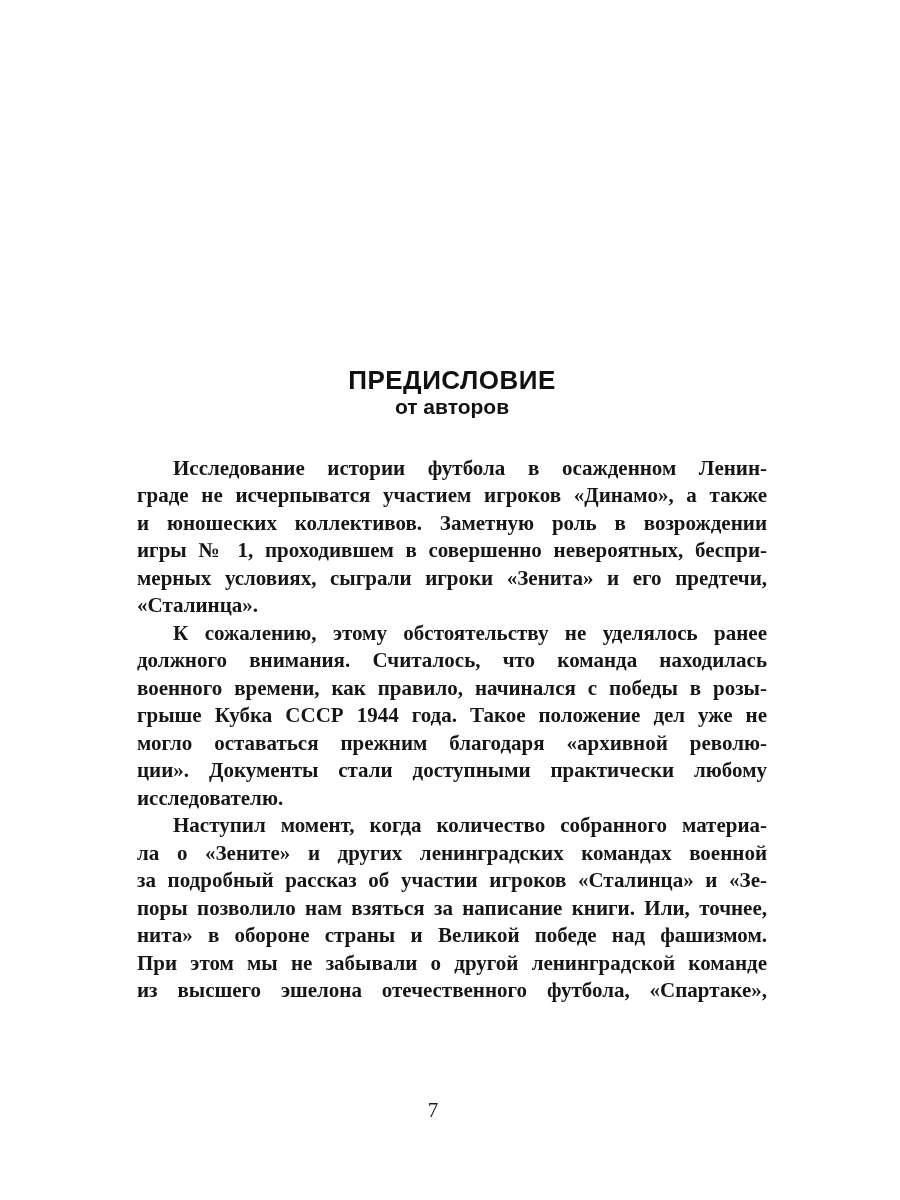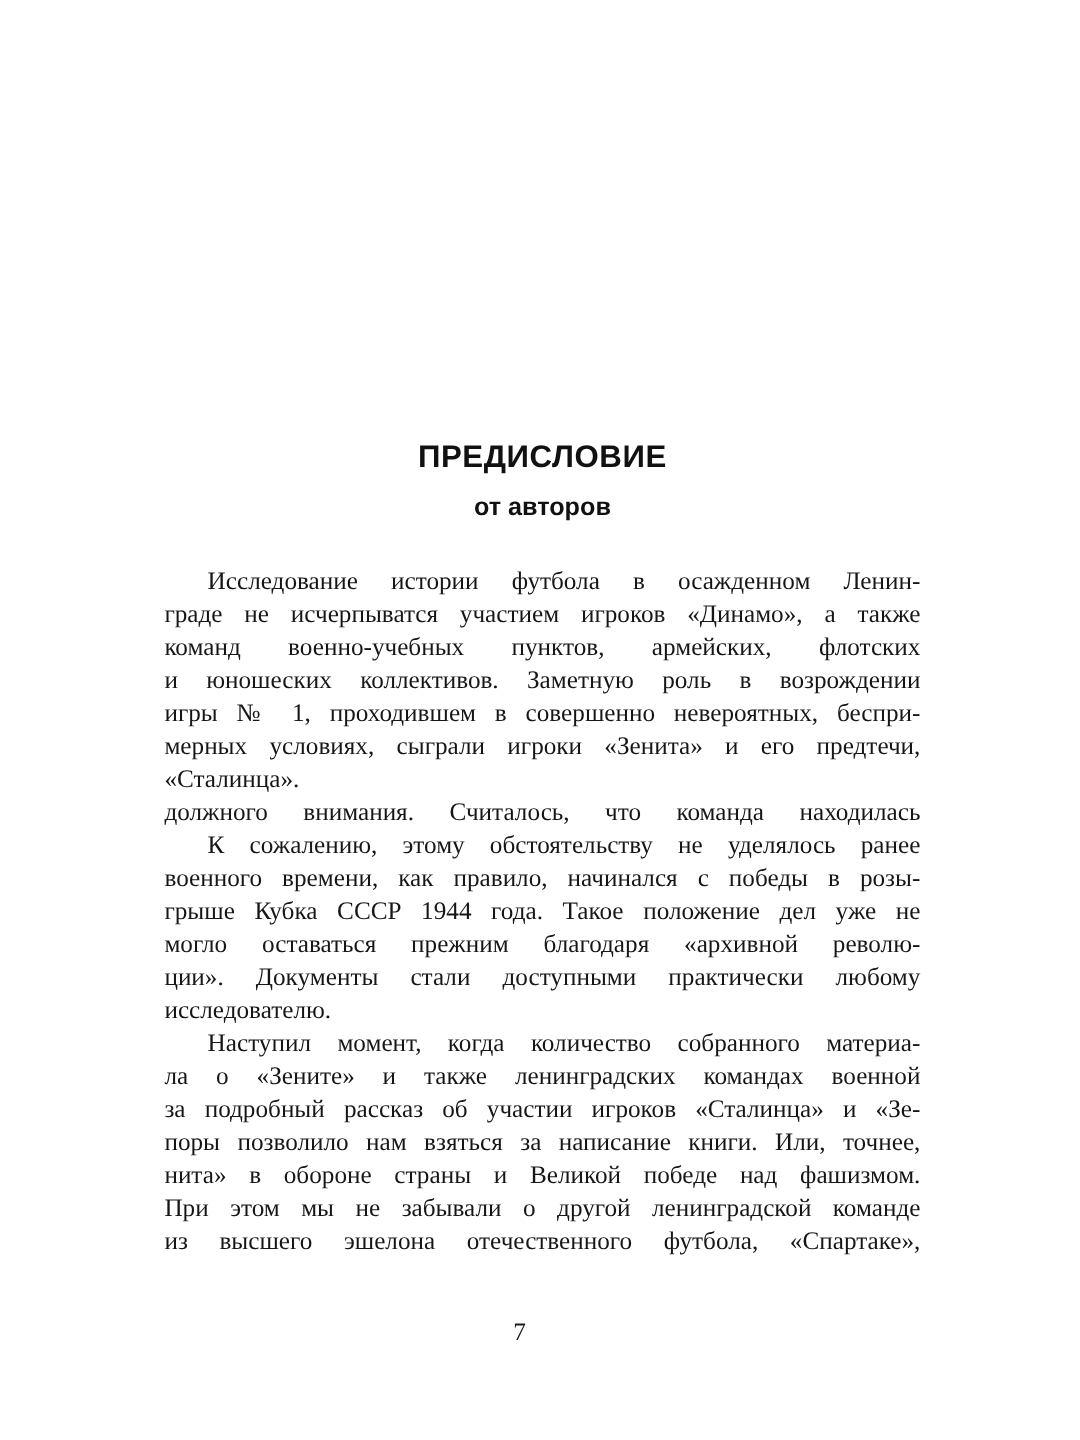--- a/index.html
+++ b/index.html
@@ -27,36 +27,37 @@
     margin: 0;
     text-align: center;
     font-family: "Liberation Sans", sans-serif;
     font-weight: bold;
     font-size: 26px;
     line-height: 1.1;
     letter-spacing: 0.5px;
     color: #111111;
   }
   .subtitle {
-    margin: 16px 0 0 0;
+    margin: 0 0 0 0;
     text-align: center;
     font-family: "Liberation Sans", sans-serif;
     font-weight: bold;
     font-size: 21px;
     line-height: 1.1;
     color: #111111;
   }
   .body-text {
     margin-top: 37px;
     font-size: 21px;
     line-height: 27.5px;
     color: #161616;
   }
   .paragraph {
     margin: 0;
+    font-weight: bold;
   }
   .line {
     text-align: left;
     white-space: normal;
   }
   .line.fill {
     text-align: justify;
     text-align-last: justify;
   }
   .line.indent {
@@ -77,38 +78,37 @@
 <body>
 
 <div class="page">
   <div class="content">
     <h1 class="title">ПРЕДИСЛОВИЕ</h1>
     <h2 class="subtitle">от авторов</h2>
     <div class="body-text" id="body-text">
         <div class="paragraph">
           <div class="line indent fill">Исследование истории футбола в осажденном Ленин-</div>
           <div class="line fill">граде не исчерпыватся участием игроков «Динамо», а также</div>
-          <div class="line fill">команд военно-учебных пунктов, армейских, флотских</div>
           <div class="line fill">и юношеских коллективов. Заметную роль в возрождении</div>
           <div class="line fill">игры № 1, проходившем в совершенно невероятных, беспри-</div>
           <div class="line fill">мерных условиях, сыграли игроки «Зенита» и его предтечи,</div>
           <div class="line">«Сталинца».</div>
         </div>
         <div class="paragraph">
+          <div class="line indent fill">К сожалению, этому обстоятельству не уделялось ранее</div>
           <div class="line fill">должного внимания. Считалось, что команда находилась</div>
-          <div class="line indent fill">К сожалению, этому обстоятельству не уделялось ранее</div>
           <div class="line fill">военного времени, как правило, начинался с победы в розы-</div>
           <div class="line fill">грыше Кубка СССР 1944 года. Такое положение дел уже не</div>
           <div class="line fill">могло оставаться прежним благодаря «архивной револю-</div>
           <div class="line fill">ции». Документы стали доступными практически любому</div>
           <div class="line">исследователю.</div>
         </div>
         <div class="paragraph">
           <div class="line indent fill">Наступил момент, когда количество собранного материа-</div>
-          <div class="line fill">ла о «Зените» и также ленинградских командах военной</div>
+          <div class="line fill">ла о «Зените» и других ленинградских командах военной</div>
           <div class="line fill">за подробный рассказ об участии игроков «Сталинца» и «Зе-</div>
           <div class="line fill">поры позволило нам взяться за написание книги. Или, точнее,</div>
           <div class="line fill">нита» в обороне страны и Великой победе над фашизмом.</div>
           <div class="line fill">При этом мы не забывали о другой ленинградской команде</div>
           <div class="line fill">из высшего эшелона отечественного футбола, «Спартаке»,</div>
         </div>
       </div>
   </div>
   <div class="page-number">7</div>
 </div>

